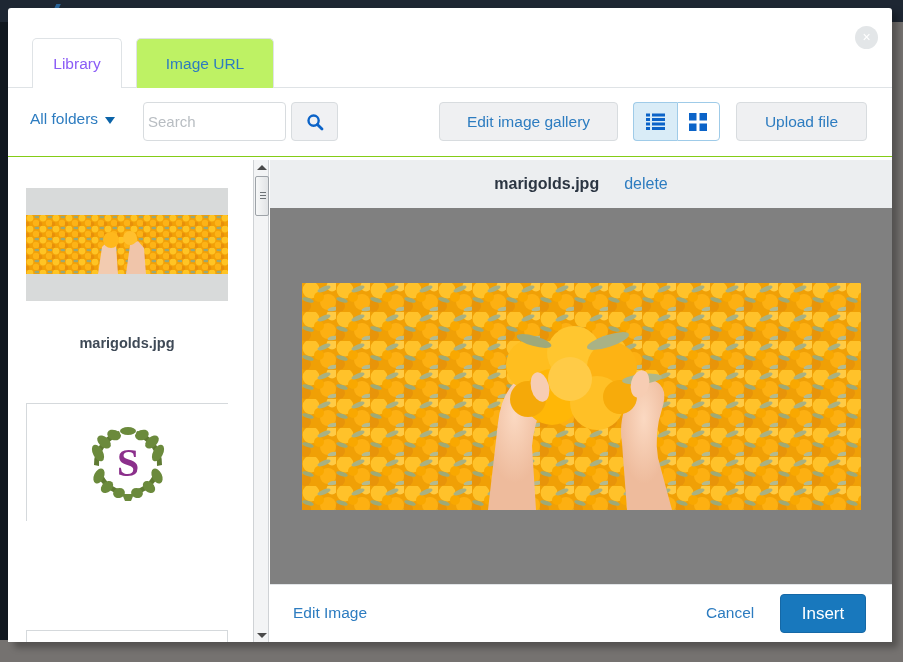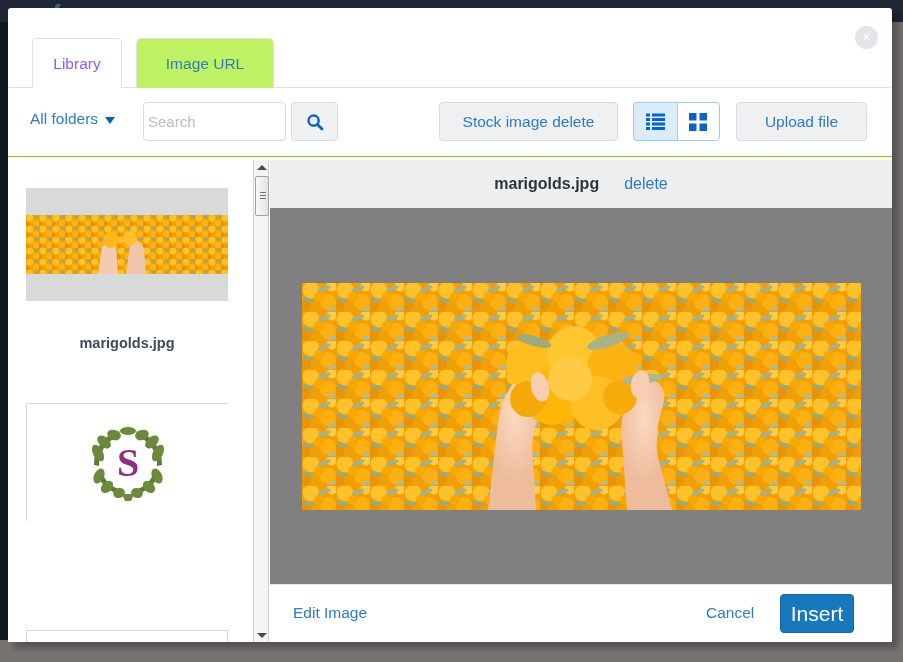--- a/index.html
+++ b/index.html
@@ -348,26 +348,26 @@
     font-size: 15.5px;
     color: #2d7cc0;
     background: none;
     border: none;
     cursor: pointer;
     font-family: "Liberation Sans", sans-serif;
   }
   #insert-button {
     position: absolute;
     left: 510px; top: 9px;
-    width: 74px; height: 39px;
+    width: 86px; height: 39px;
     background: #1878bd;
     border: 1px solid #1568a6;
     border-radius: 4px;
     color: #ffffff;
-    font-size: 21px;
+    font-size: 17px;
     cursor: pointer;
     font-family: "Liberation Sans", sans-serif;
   }
 </style>
 </head>
 <body>
 
 <div id="backdrop">
   <div id="app-topbar">
     <div id="app-logo"></div>
@@ -396,21 +396,21 @@
 
     <input id="search-input" type="text" placeholder="Search" style="">
 
     <div id="search-button">
       <svg width="18" height="18" viewBox="0 0 18 18">
         <circle cx="7.6" cy="7.6" r="5.1" fill="none" stroke="#0b63c8" stroke-width="2.4"></circle>
         <line x1="11.4" y1="11.4" x2="16" y2="16" stroke="#0b63c8" stroke-width="2.8" stroke-linecap="round"></line>
       </svg>
     </div>
 
-    <div id="stock-gallery-button" class="tb-btn">Stock image delete</div>
+    <div id="stock-gallery-button" class="tb-btn">Edit image gallery</div>
 
     <div id="view-toggle">
       <div class="view-btn active">
         <svg width="19" height="17" viewBox="0 0 19 17">
           <rect x="0" y="0.5" width="4" height="3" fill="#0b63c8"></rect>
           <rect x="6" y="0.5" width="13" height="3" fill="#0b63c8"></rect>
           <rect x="0" y="5" width="4" height="3" fill="#0b63c8"></rect>
           <rect x="6" y="5" width="13" height="3" fill="#0b63c8"></rect>
           <rect x="0" y="9.5" width="4" height="3" fill="#0b63c8"></rect>
           <rect x="6" y="9.5" width="13" height="3" fill="#0b63c8"></rect>

